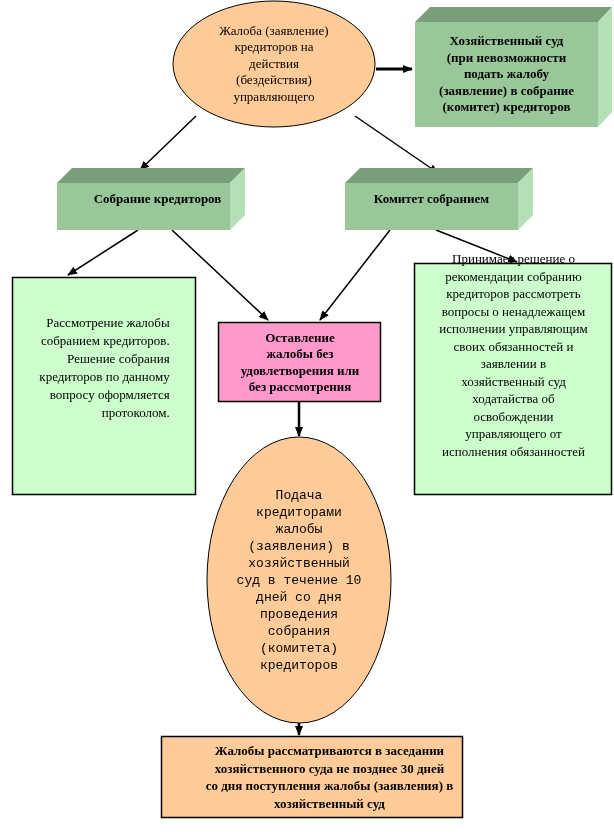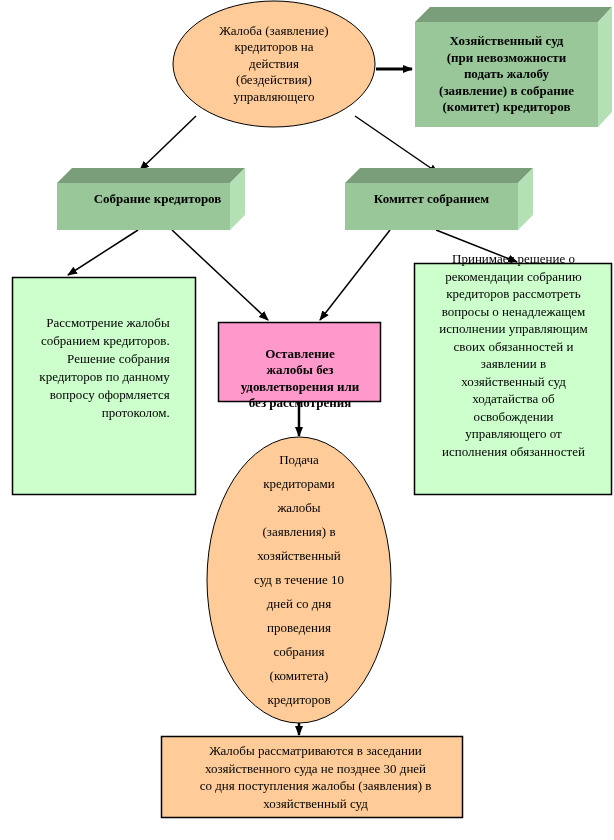--- a/index.html
+++ b/index.html
@@ -82,46 +82,46 @@
 
 <div class="node-text bold" style="left:345px; top:183px; width:173px; height:32px;">Комитет собранием</div>
 
 <div class="node-text" style="left:14px; top:300px; width:181px; height:135px; line-height:18px;text-align:right;">Рассмотрение жалобы
 собранием кредиторов.
 Решение собрания
 кредиторов по данному
 вопросу оформляется
 протоколом.</div>
 
-<div class="node-text bold" style="left:219px; top:323px; width:162px; height:79px;margin-top:16px;">Оставление
+<div class="node-text bold" style="left:219px; top:323px; width:162px; height:79px;">Оставление
 жалобы без
 удовлетворения или
 без рассмотрения</div>
 
 <div class="node-text" style="left:415px; top:264px; width:197px; height:182px; line-height:17.5px;">Принимает решение о
 рекомендации собранию
 кредиторов рассмотреть
 вопросы о ненадлежащем
 исполнении управляющим
 своих обязанностей и
 заявлении в
 хозяйственный суд
 ходатайства об
 освобождении
 управляющего  от
 исполнения обязанностей</div>
 
-<div class="node-text" style="left:220px; top:480px; width:158px; height:200px; line-height:24px;">Подача
+<div class="node-text" style="left:220px; top:480px; width:158px; height:200px; line-height:17px;font-family:Liberation Mono, monospace;">Подача
 кредиторами
 жалобы
 (заявления) в
 хозяйственный
 суд в течение 10
 дней со дня
 проведения
 собрания
 (комитета)
 кредиторов</div>
 
-<div class="node-text" style="left:160px; top:737px; width:311px; height:80px; line-height:17.5px;">Жалобы рассматриваются в заседании
+<div class="node-text" style="left:174px; top:737px; width:311px; height:80px; line-height:17.5px;font-weight:bold;">Жалобы рассматриваются в заседании
 хозяйственного суда не позднее 30 дней
 со дня поступления жалобы (заявления) в
 хозяйственный суд</div>
 
 </body></html>

